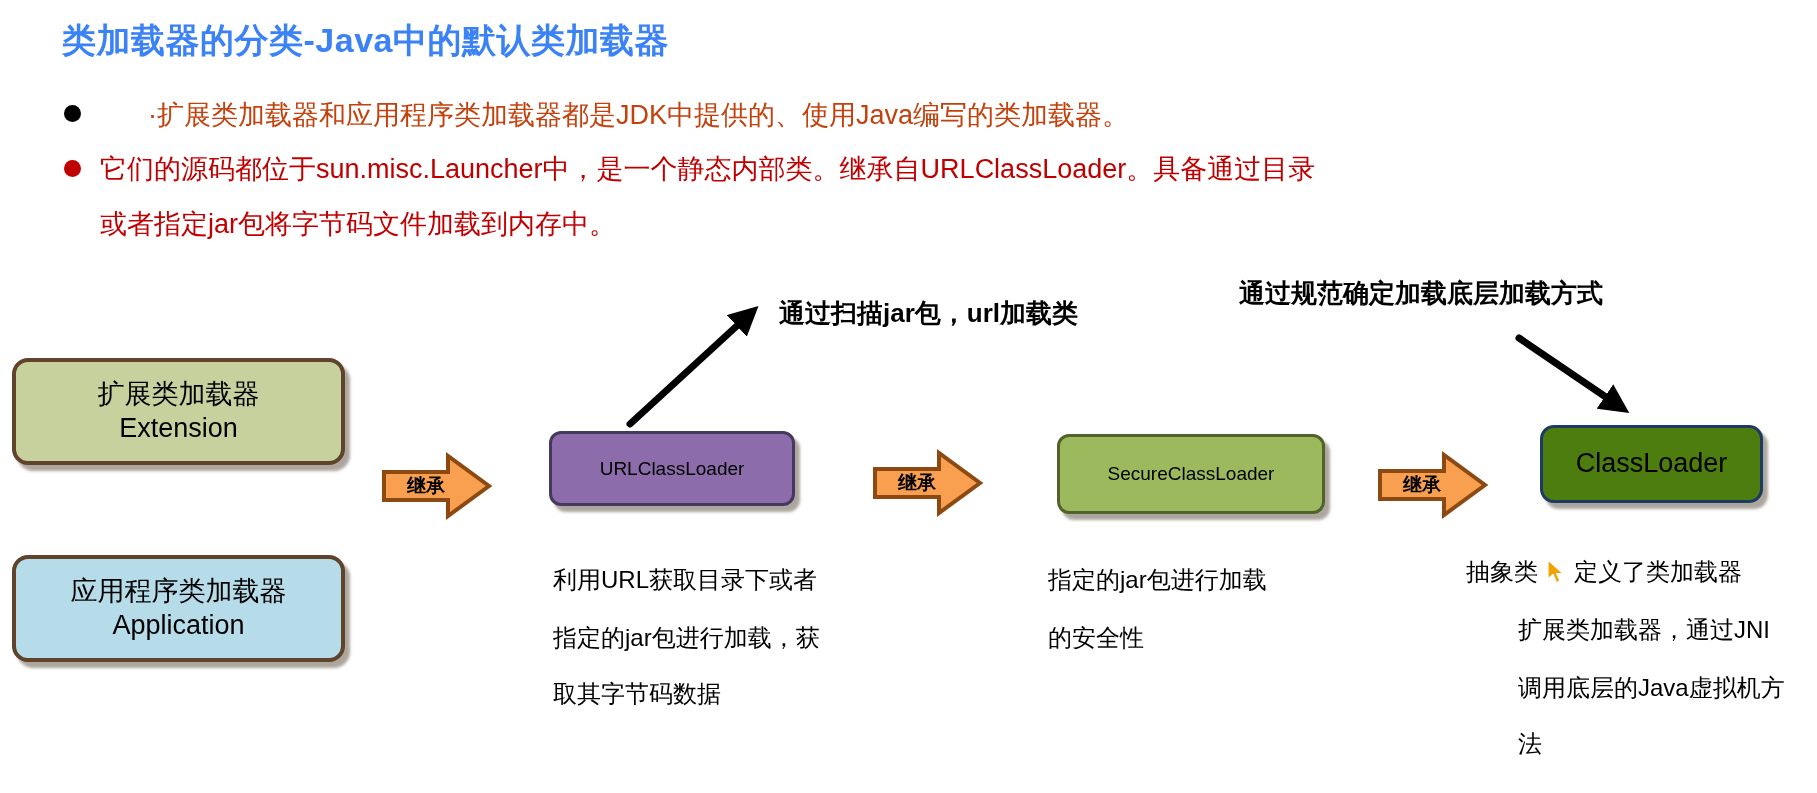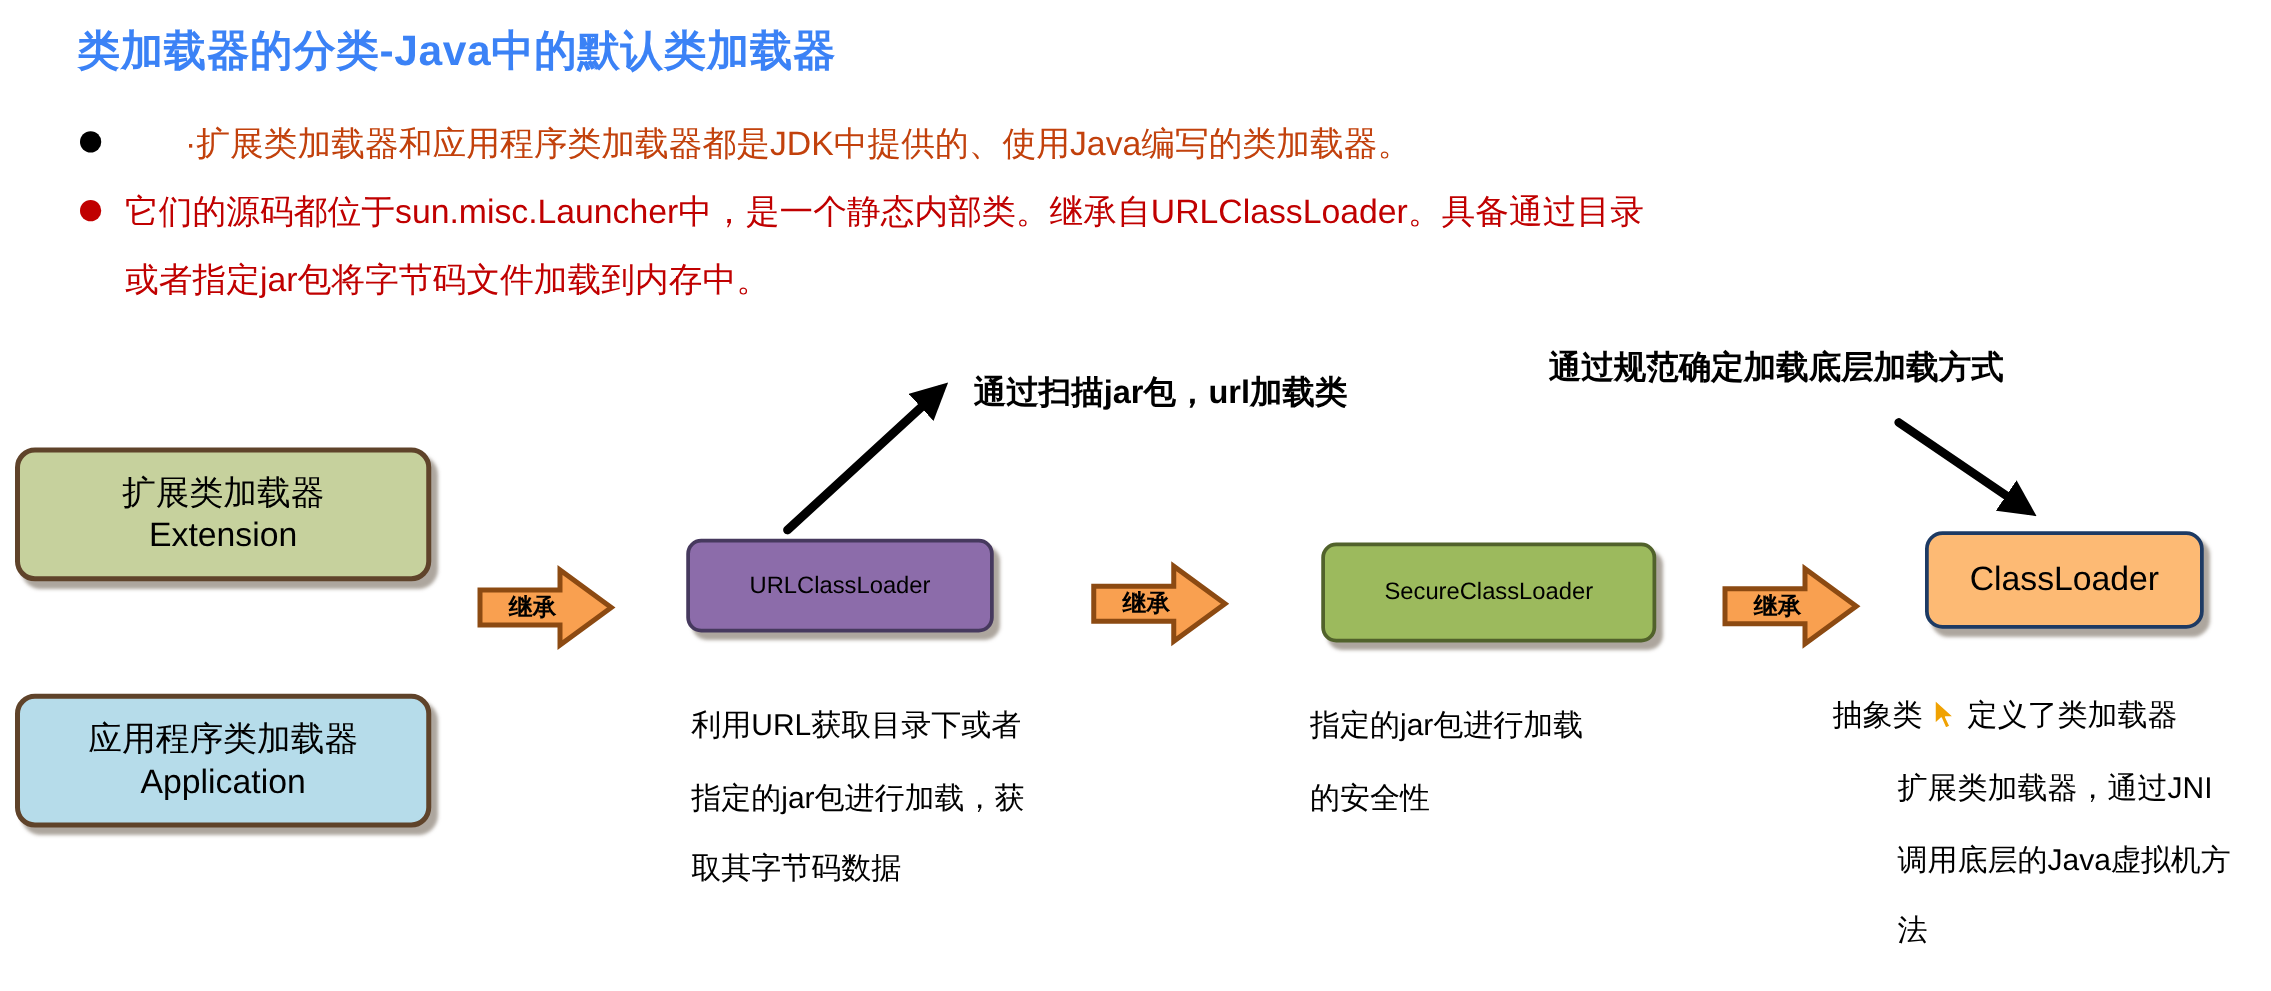--- a/index.html
+++ b/index.html
@@ -148,21 +148,21 @@
     <div class="node-label">SecureClassLoader</div>
   </div>
 
   <div class="abs inherit-arrow" style="left:1377px; top:450px;">
     <svg viewBox="0 0 112 70">
       <polygon points="3,21 67,21 67,5 108,35 67,65 67,49 3,49" stroke-width="4" stroke-linejoin="miter" style="fill: rgb(249, 160, 80); stroke: rgb(140, 74, 18);"></polygon>
     </svg>
     <span class="inherit-label">继承</span>
   </div>
 
-  <div class="abs node node-small" style="left: 1540px; top: 425px; width: 223px; height: 78px; border-radius: 14px; background: #fdba74; border-color: rgb(29, 58, 99);">
+  <div class="abs node node-small" style="left: 1540px; top: 425px; width: 223px; height: 78px; border-radius: 14px; background: #4d7c0f; border-color: rgb(29, 58, 99);">
     <div class="node-label" style="font-size:27px;">ClassLoader</div>
   </div>
 
   <div class="abs desc-line" style="left:553px; top:564px;">利用URL获取目录下或者</div>
   <div class="abs desc-line" style="left:553px; top:622px;">指定的jar包进行加载，获</div>
   <div class="abs desc-line" style="left:553px; top:678px;">取其字节码数据</div>
 
   <div class="abs desc-line" style="left:1048px; top:564px;">指定的jar包进行加载</div>
   <div class="abs desc-line" style="left:1048px; top:622px;font-family:Liberation Serif, serif;">的安全性</div>
 

